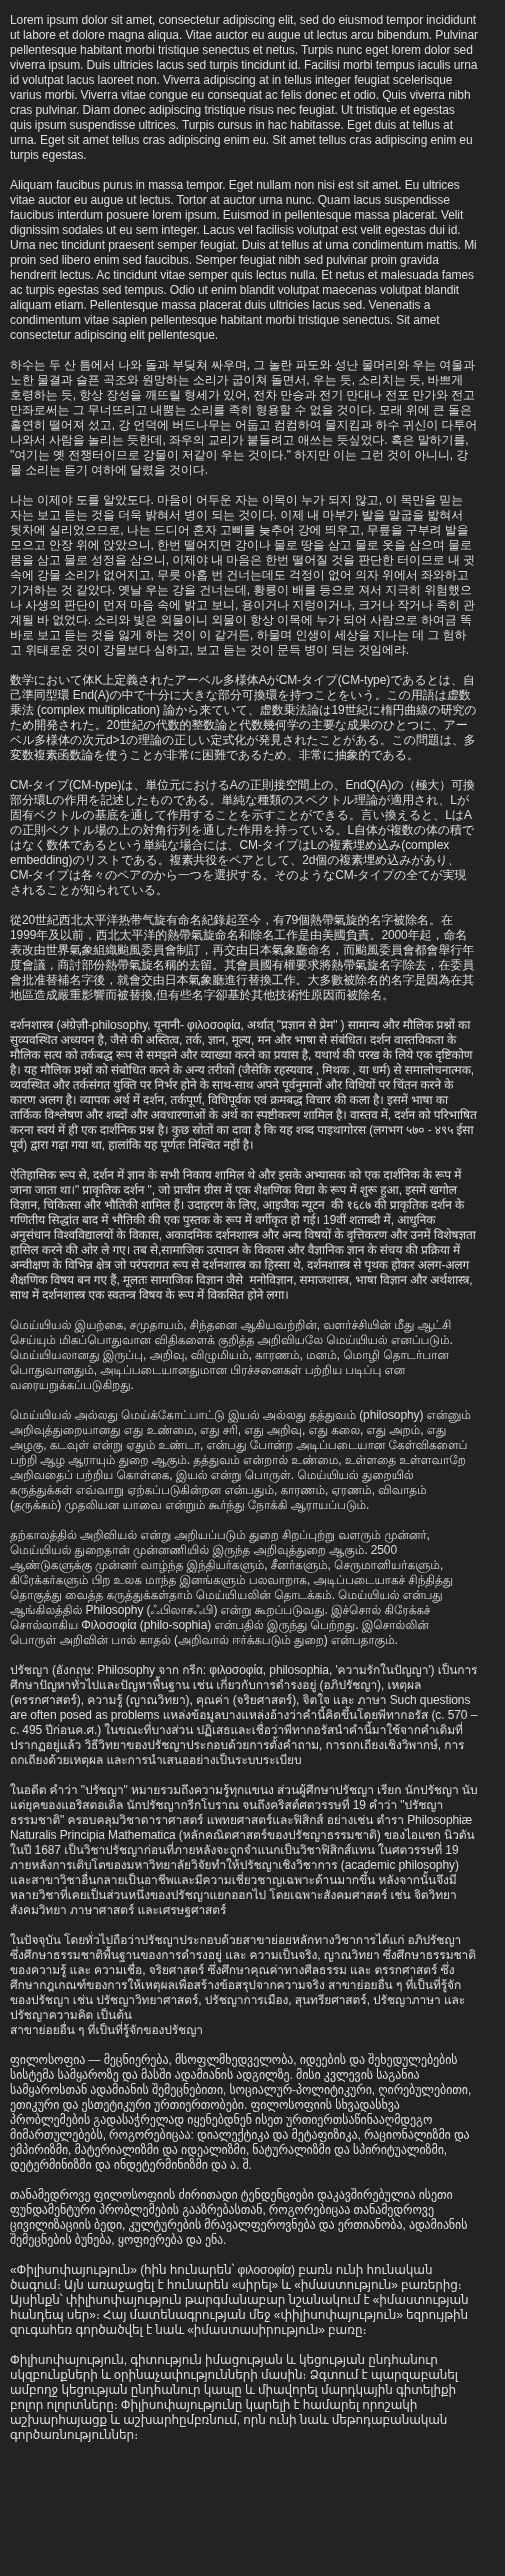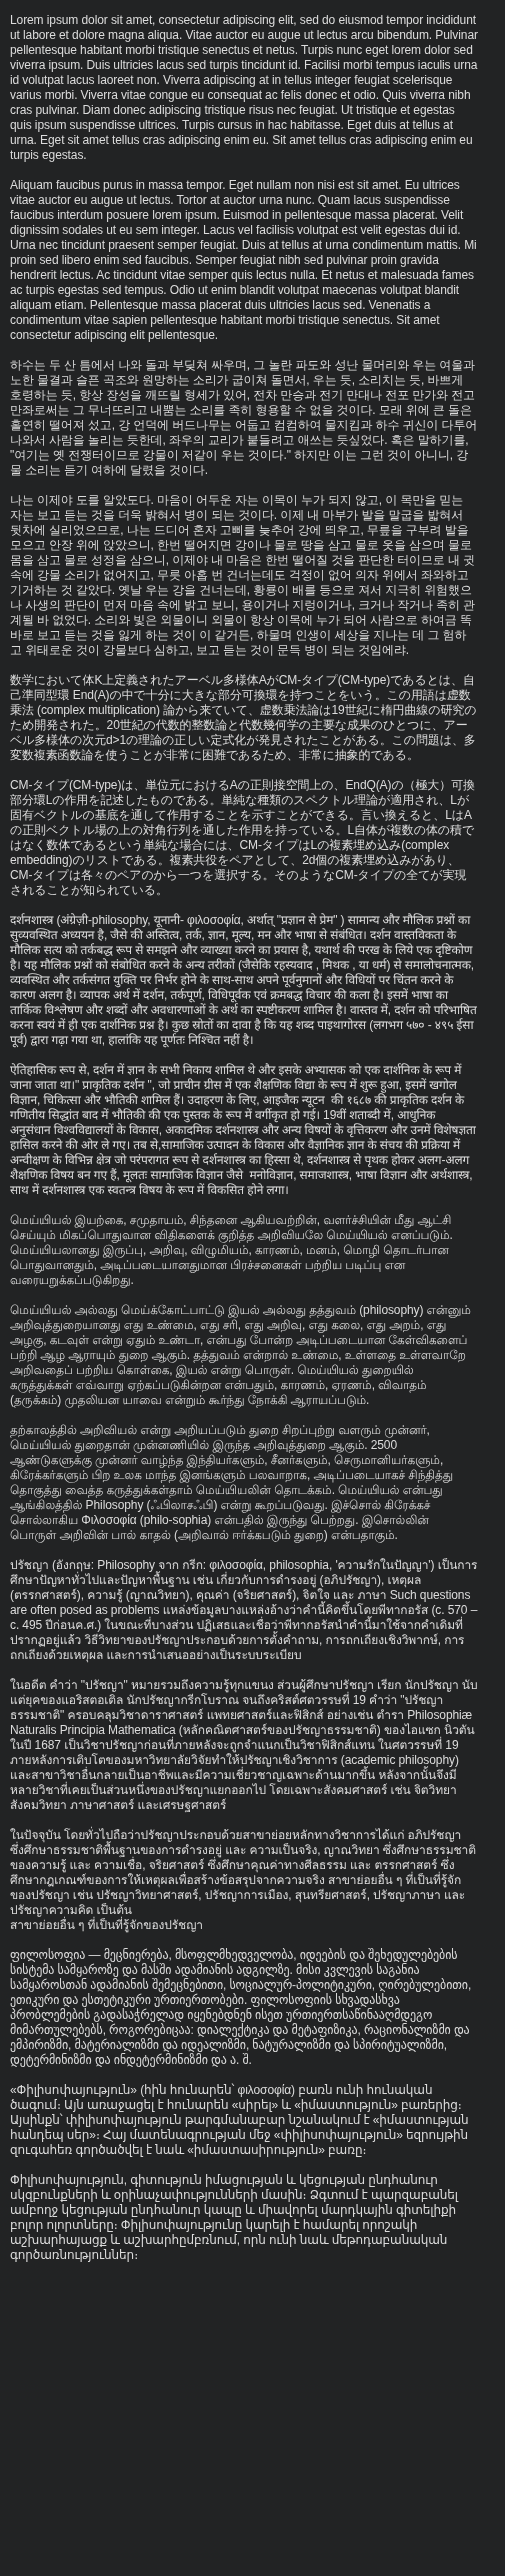--- a/index.html
+++ b/index.html
@@ -31,26 +31,28 @@
 </head>
 <body>
 
 <div class="page">
   <p class="para" lang="la">Lorem ipsum dolor sit amet, consectetur adipiscing elit, sed do eiusmod tempor incididunt ut labore et dolore magna aliqua. Vitae auctor eu augue ut lectus arcu bibendum. Pulvinar pellentesque habitant morbi tristique senectus et netus. Turpis nunc eget lorem dolor sed viverra ipsum. Duis ultricies lacus sed turpis tincidunt id. Facilisi morbi tempus iaculis urna id volutpat lacus laoreet non. Viverra adipiscing at in tellus integer feugiat scelerisque varius morbi. Viverra vitae congue eu consequat ac felis donec et odio. Quis viverra nibh cras pulvinar. Diam donec adipiscing tristique risus nec feugiat. Ut tristique et egestas quis ipsum suspendisse ultrices. Turpis cursus in hac habitasse. Eget duis at tellus at urna. Eget sit amet tellus cras adipiscing enim eu. Sit amet tellus cras adipiscing enim eu turpis egestas.</p>
   <p class="para" lang="la">Aliquam faucibus purus in massa tempor. Eget nullam non nisi est sit amet. Eu ultrices vitae auctor eu augue ut lectus. Tortor at auctor urna nunc. Quam lacus suspendisse faucibus interdum posuere lorem ipsum. Euismod in pellentesque massa placerat. Velit dignissim sodales ut eu sem integer. Lacus vel facilisis volutpat est velit egestas dui id. Urna nec tincidunt praesent semper feugiat. Duis at tellus at urna condimentum mattis. Mi proin sed libero enim sed faucibus. Semper feugiat nibh sed pulvinar proin gravida hendrerit lectus. Ac tincidunt vitae semper quis lectus nulla. Et netus et malesuada fames ac turpis egestas sed tempus. Odio ut enim blandit volutpat maecenas volutpat blandit aliquam etiam. Pellentesque massa placerat duis ultricies lacus sed. Venenatis a condimentum vitae sapien pellentesque habitant morbi tristique senectus. Sit amet consectetur adipiscing elit pellentesque.</p>
   <p class="para" lang="ko">하수는 두 산 틈에서 나와 돌과 부딪쳐 싸우며, 그 놀란 파도와 성난 물머리와 우는 여울과 노한 물결과 슬픈 곡조와 원망하는 소리가 굽이쳐 돌면서, 우는 듯, 소리치는 듯, 바쁘게 호령하는 듯, 항상 장성을 깨뜨릴 형세가 있어, 전차 만승과 전기 만대나 전포 만가와 전고 만좌로써는 그 무너뜨리고 내뿜는 소리를 족히 형용할 수 없을 것이다. 모래 위에 큰 돌은 홀연히 떨어져 섰고, 강 언덕에 버드나무는 어둡고 컴컴하여 물지킴과 하수 귀신이 다투어 나와서 사람을 놀리는 듯한데, 좌우의 교리가 붙들려고 애쓰는 듯싶었다. 혹은 말하기를, "여기는 옛 전쟁터이므로 강물이 저같이 우는 것이다." 하지만 이는 그런 것이 아니니, 강물 소리는 듣기 여하에 달렸을 것이다.</p>
   <p class="para" lang="ko">나는 이제야 도를 알았도다. 마음이 어두운 자는 이목이 누가 되지 않고, 이 목만을 믿는 자는 보고 듣는 것을 더욱 밝혀서 병이 되는 것이다. 이제 내 마부가 발을 말굽을 밟혀서 뒷차에 실리었으므로, 나는 드디어 혼자 고삐를 늦추어 강에 띄우고, 무릎을 구부려 발을 모으고 안장 위에 앉았으니, 한번 떨어지면 강이나 물로 땅을 삼고 물로 옷을 삼으며 물로 몸을 삼고 물로 성정을 삼으니, 이제야 내 마음은 한번 떨어질 것을 판단한 터이므로 내 귓속에 강물 소리가 없어지고, 무릇 아홉 번 건너는데도 걱정이 없어 의자 위에서 좌와하고 기거하는 것 같았다. 옛날 우는 강을 건너는데, 황룡이 배를 등으로 져서 지극히 위험했으나 사생의 판단이 먼저 마음 속에 밝고 보니, 용이거나 지렁이거나, 크거나 작거나 족히 관계될 바 없었다. 소리와 빛은 외물이니 외물이 항상 이목에 누가 되어 사람으로 하여금 똑바로 보고 듣는 것을 잃게 하는 것이 이 같거든, 하물며 인생이 세상을 지나는 데 그 험하고 위태로운 것이 강물보다 심하고, 보고 듣는 것이 문득 병이 되는 것임에랴.</p>
   <p class="para" lang="ja">数学において体K上定義されたアーベル多様体AがCM-タイプ(CM-type)であるとは、自己準同型環 End(A)の中で十分に大きな部分可換環を持つことをいう。この用語は虚数乗法 (complex multiplication) 論から来ていて、虚数乗法論は19世紀に楕円曲線の研究のため開発された。20世紀の代数的整数論と代数幾何学の主要な成果のひとつに、アーベル多様体の次元d&gt;1の理論の正しい定式化が発見されたことがある。この問題は、多変数複素函数論を使うことが非常に困難であるため、非常に抽象的である。</p>
   <p class="para" lang="ja">CM-タイプ(CM-type)は、単位元におけるAの正則接空間上の、EndQ(A)の（極大）可換部分環Lの作用を記述したものである。単純な種類のスペクトル理論が適用され、Lが固有ベクトルの基底を通して作用することを示すことができる。言い換えると、LはAの正則ベクトル場の上の対角行列を通した作用を持っている。L自体が複数の体の積ではなく数体であるという単純な場合には、CM-タイプはLの複素埋め込み(complex embedding)のリストである。複素共役をペアとして、2d個の複素埋め込みがあり、CM-タイプは各々のペアのから一つを選択する。そのようなCM-タイプの全てが実現されることが知られている。</p>
+  <p class="para" lang="zh">從20世紀西北太平洋热带气旋有命名紀錄起至今，有79個熱帶氣旋的名字被除名。在1999年及以前，西北太平洋的熱帶氣旋命名和除名工作是由美國負責。2000年起，命名表改由世界氣象組織颱風委員會制訂，再交由日本氣象廳命名，而颱風委員會都會舉行年度會議，商討部份熱帶氣旋名稱的去留。其會員國有權要求將熱帶氣旋名字除去，在委員會批准替補名字後，就會交由日本氣象廳進行替換工作。大多數被除名的名字是因為在其地區造成嚴重影響而被替換,但有些名字卻基於其他技術性原因而被除名。</p>
   <p class="para" lang="hi">दर्शनशास्त्र (अंग्रेज़ी-philosophy, यूनानी- φιλοσοφία, अर्थात् "प्रज्ञान से प्रेम" ) सामान्य और मौलिक प्रश्नों का सुव्यवस्थित अध्ययन है, जैसे की अस्तित्व, तर्क, ज्ञान, मूल्य, मन और भाषा से संबंधित। दर्शन वास्तविकता के मौलिक सत्य को तर्कबद्ध रूप से समझने और व्याख्या करने का प्रयास है, यथार्थ की परख के लिये एक दृष्टिकोण है। यह मौलिक प्रश्नों को संबोधित करने के अन्य तरीकों (जैसेकि रहस्यवाद , मिथक , या धर्म) से समालोचनात्मक, व्यवस्थित और तर्कसंगत युक्ति पर निर्भर होने के साथ-साथ अपने पूर्वनुमानों और विधियों पर चिंतन करने के कारण अलग है। व्यापक अर्थ में दर्शन, तर्कपूर्ण, विधिपूर्वक एवं क्रमबद्ध विचार की कला है। इसमें भाषा का तार्किक विश्लेषण और शब्दों और अवधारणाओं के अर्थ का स्पष्टीकरण शामिल है। वास्तव में, दर्शन को परिभाषित करना स्वयं में ही एक दार्शनिक प्रश्न है। कुछ स्रोतों का दावा है कि यह शब्द पाइथागोरस (लगभग ५७० - ४९५ ईसा पूर्व) द्वारा गढ़ा गया था, हालांकि यह पूर्णतः निश्चित नहीं है।</p>
   <p class="para" lang="hi">ऐतिहासिक रूप से, दर्शन में ज्ञान के सभी निकाय शामिल थे और इसके अभ्यासक को एक दार्शनिक के रूप में जाना जाता था।" प्राकृतिक दर्शन ", जो प्राचीन ग्रीस में एक शैक्षणिक विद्या के रूप में शुरू हुआ, इसमें खगोल विज्ञान, चिकित्सा और भौतिकी शामिल हैं। उदाहरण के लिए, आइजैक न्यूटन  की १६८७ की प्राकृतिक दर्शन के गणितीय सिद्धांत बाद में भौतिकी की एक पुस्तक के रूप में वर्गीकृत हो गई। 19वीं शताब्दी में, आधुनिक अनुसंधान विश्वविद्यालयों के विकास, अकादमिक दर्शनशास्त्र और अन्य विषयों के वृत्तिकरण और उनमें विशेषज्ञता हासिल करने की ओर ले गए। तब से,सामाजिक उत्पादन के विकास और वैज्ञानिक ज्ञान के संचय की प्रक्रिया में अन्वीक्षण के विभिन्न क्षेत्र जो परंपरागत रूप से दर्शनशास्त्र का हिस्सा थे, दर्शनशास्त्र से पृथक होकर अलग-अलग शैक्षणिक विषय बन गए हैं, मूलतः सामाजिक विज्ञान जैसे  मनोविज्ञान, समाजशास्त्र, भाषा विज्ञान और अर्थशास्त्र, साथ में दर्शनशास्त्र एक स्वतन्त्र विषय के रूप में विकसित होने लगा।</p>
   <p class="para" lang="ta">மெய்யியல் இயற்கை, சமுதாயம், சிந்தனை ஆகியவற்றின், வளர்ச்சியின் மீது ஆட்சி செய்யும் மிகப்பொதுவான விதிகளைக் குறித்த அறிவியலே மெய்யியல் எனப்படும். மெய்யியலானது இருப்பு, அறிவு, விழுமியம், காரணம், மனம், மொழி தொடர்பான பொதுவானதும், அடிப்படையானதுமான பிரச்சனைகள் பற்றிய படிப்பு என வரையறுக்கப்படுகிறது.</p>
   <p class="para" lang="ta">மெய்யியல் அல்லது மெய்க்கோட்பாட்டு இயல் அல்லது தத்துவம் (philosophy) என்னும் அறிவுத்துறையானது எது உண்மை, எது சரி, எது அறிவு, எது கலை, எது அறம், எது அழகு, கடவுள் என்று ஏதும் உண்டா, என்பது போன்ற அடிப்படையான கேள்விகளைப் பற்றி ஆழ ஆராயும் துறை ஆகும். தத்துவம் என்றால் உண்மை, உள்ளதை உள்ளவாறே அறிவதைப் பற்றிய கொள்கை, இயல் என்று பொருள். மெய்யியல் துறையில் கருத்துக்கள் எவ்வாறு ஏற்கப்படுகின்றன என்பதும், காரணம், ஏரணம், விவாதம் (தருக்கம்) முதலியன யாவை என்றும் கூர்ந்து நோக்கி ஆராயப்படும்.</p>
   <p class="para" lang="ta">தற்காலத்தில் அறிவியல் என்று அறியப்படும் துறை சிறப்புற்று வளரும் முன்னர், மெய்யியல் துறைதான் முன்னணியில் இருந்த அறிவுத்துறை ஆகும். 2500 ஆண்டுகளுக்கு முன்னர் வாழ்ந்த இந்தியர்களும், சீனர்களும், செருமானியர்களும், கிரேக்கர்களும் பிற உலக மாந்த இனங்களும் பலவாறாக, அடிப்படையாகச் சிந்தித்து தொகுத்து வைத்த கருத்துக்கள்தாம் மெய்யியலின் தொடக்கம். மெய்யியல் என்பது ஆங்கிலத்தில் Philosophy (ஃபிலாசஃபி) என்று கூறப்படுவது. இச்சொல் கிரேக்கச் சொல்லாகிய Φιλοσοφία (philo-sophia) என்பதில் இருந்து பெற்றது. இசொல்லின் பொருள் அறிவின் பால் காதல் (அறிவால் ஈர்க்கபடும் துறை) என்பதாகும்.</p>
   <p class="para" lang="th">ปรัชญา (อังกฤษ: Philosophy จาก กรีก: φιλοσοφία, philosophia, 'ความรักในปัญญา') เป็นการศึกษาปัญหาทั่วไปและปัญหาพื้นฐาน เช่น เกี่ยวกับการดำรงอยู่ (อภิปรัชญา), เหตุผล (ตรรกศาสตร์), ความรู้ (ญาณวิทยา), คุณค่า (จริยศาสตร์), จิตใจ และ ภาษา Such questions are often posed as problems แหล่งข้อมูลบางแหล่งอ้างว่าคำนี้คิดขึ้นโดยพีทากอรัส (c. 570 – c. 495 ปีก่อนค.ศ.) ในขณะที่บางส่วน ปฏิเสธและเชื่อว่าพีทากอรัสนำคำนี้มาใช้จากคำเดิมที่ปรากฏอยู่แล้ว วิธีวิทยาของปรัชญาประกอบด้วยการตั้งคำถาม, การถกเถียงเชิงวิพากษ์, การถกเถียงด้วยเหตุผล และการนำเสนออย่างเป็นระบบระเบียบ</p>
   <p class="para" lang="th">ในอดีต คำว่า "ปรัชญา" หมายรวมถึงความรู้ทุกแขนง ส่วนผู้ศึกษาปรัชญา เรียก นักปรัชญา นับแต่ยุคของแอริสตอเติล นักปรัชญากรีกโบราณ จนถึงคริสต์ศตวรรษที่ 19 คำว่า "ปรัชญาธรรมชาติ" ครอบคลุมวิชาดาราศาสตร์ แพทยศาสตร์และฟิสิกส์ อย่างเช่น ตำรา Philosophiæ Naturalis Principia Mathematica (หลักคณิตศาสตร์ของปรัชญาธรรมชาติ) ของไอแซก นิวตัน ในปี 1687 เป็นวิชาปรัชญาก่อนที่ภายหลังจะถูกจำแนกเป็นวิชาฟิสิกส์แทน ในศตวรรษที่ 19 ภายหลังการเติบโตของมหาวิทยาลัยวิจัยทำให้ปรัชญาเชิงวิชาการ (academic philosophy) และสาขาวิชาอื่นกลายเป็นอาชีพและมีความเชี่ยวชาญเฉพาะด้านมากขึ้น หลังจากนั้นจึงมีหลายวิชาที่เคยเป็นส่วนหนึ่งของปรัชญาแยกออกไป โดยเฉพาะสังคมศาสตร์ เช่น จิตวิทยา สังคมวิทยา ภาษาศาสตร์ และเศรษฐศาสตร์</p>
   <p class="para" lang="th">ในปัจจุบัน โดยทั่วไปถือว่าปรัชญาประกอบด้วยสาขาย่อยหลักทางวิชาการได้แก่ อภิปรัชญา ซึ่งศึกษาธรรมชาติพื้นฐานของการดำรงอยู่ และ ความเป็นจริง, ญาณวิทยา ซึ่งศึกษาธรรมชาติของความรู้ และ ความเชื่อ, จริยศาสตร์ ซึ่งศึกษาคุณค่าทางศีลธรรม และ ตรรกศาสตร์ ซึ่งศึกษากฎเกณฑ์ของการให้เหตุผลเพื่อสร้างข้อสรุปจากความจริง สาขาย่อยอื่น ๆ ที่เป็นที่รู้จักของปรัชญา เช่น ปรัชญาวิทยาศาสตร์, ปรัชญาการเมือง, สุนทรียศาสตร์, ปรัชญาภาษา และ ปรัชญาความคิด เป็นต้น
 สาขาย่อยอื่น ๆ ที่เป็นที่รู้จักของปรัชญา</p>
   <p class="para" lang="ka">ფილოსოფია — მეცნიერება, მსოფლმხედველობა, იდეების და შეხედულებების სისტემა სამყაროზე და მასში ადამიანის ადგილზე. მისი კვლევის საგანია სამყაროსთან ადამიანის შემეცნებითი, სოციალურ-პოლიტიკური, ღირებულებითი, ეთიკური და ესთეტიკური ურთიერთობები. ფილოსოფიის სხვადასხვა პრობლემების გადასაჭრელად იყენებდნენ ისეთ ურთიერთსაწინააღმდეგო მიმართულებებს, როგორებიცაა: დიალექტიკა და მეტაფიზიკა, რაციონალიზმი და ემპირიზმი, მატერიალიზმი და იდეალიზმი, ნატურალიზმი და სპირიტუალიზმი, დეტერმინიზმი და ინდეტერმინიზმი და ა. შ.</p>
+  <p class="para" lang="ka">თანამედროვე ფილოსოფიის ძირითადი ტენდენციები დაკავშირებულია ისეთი ფუნდამენტური პრობლემების გააზრებასთან, როგორებიცაა თანამედროვე ცივილიზაციის ბედი, კულტურების მრავალფეროვნება და ერთიანობა, ადამიანის შემეცნების ბუნება, ყოფიერება და ენა.</p>
   <p class="para" lang="hy">«Փիլիսոփայություն» (հին հունարեն՝ φιλοσοφία) բառն ունի հունական ծագում։ Այն առաջացել է հունարեն «սիրել» և «իմաստություն» բառերից։ Այսինքն՝ փիլիսոփայություն թարգմանաբար նշանակում է «իմաստության հանդեպ սեր»։ Հայ մատենագրության մեջ «փիլիսոփայություն» եզրույթին զուգահեռ գործածվել է նաև «իմաստասիրություն» բառը։</p>
   <p class="para" lang="hy">Փիլիսոփայություն, գիտություն իմացության և կեցության ընդհանուր սկզբունքների և օրինաչափությունների մասին։ Ձգտում է պարզաբանել ամբողջ կեցության ընդհանուր կապը և միավորել մարդկային գիտելիքի բոլոր ոլորտները։ Փիլիսոփայությունը կարելի է համարել որոշակի աշխարհայացք և աշխարհըմբռնում, որն ունի նաև մեթոդաբանական գործառնություններ։</p>
 </div>
 
 
 </body></html>

